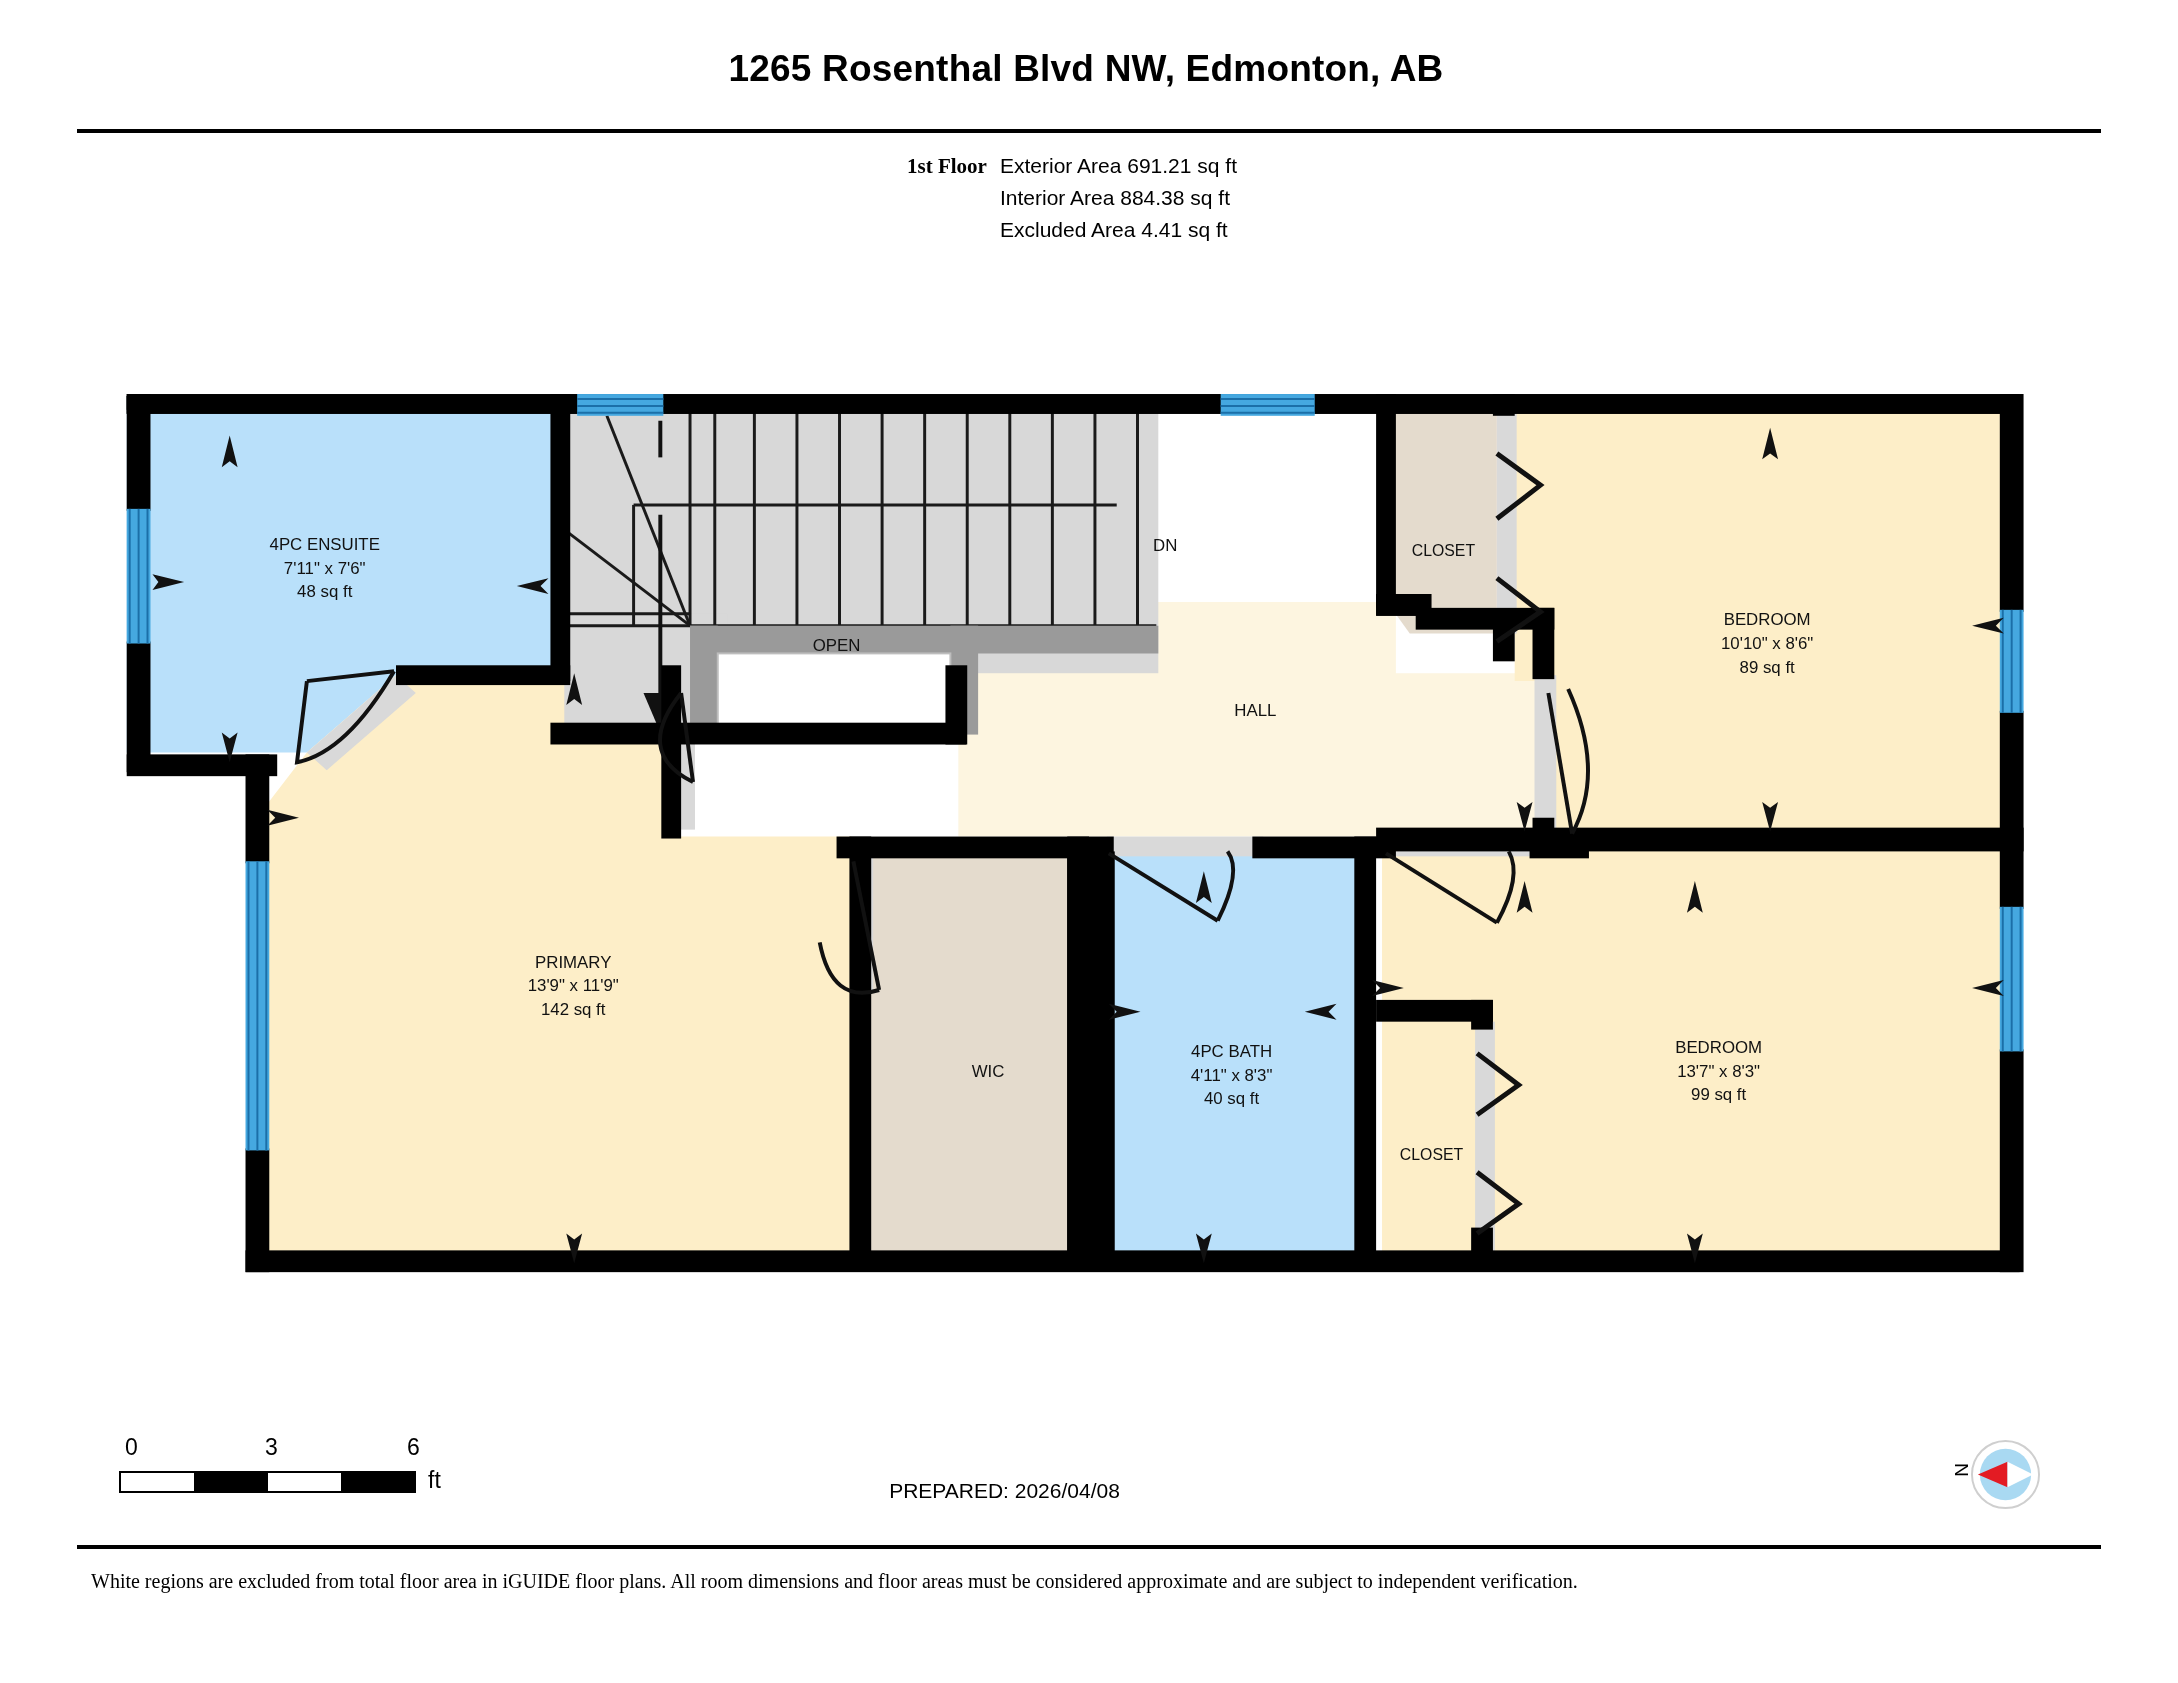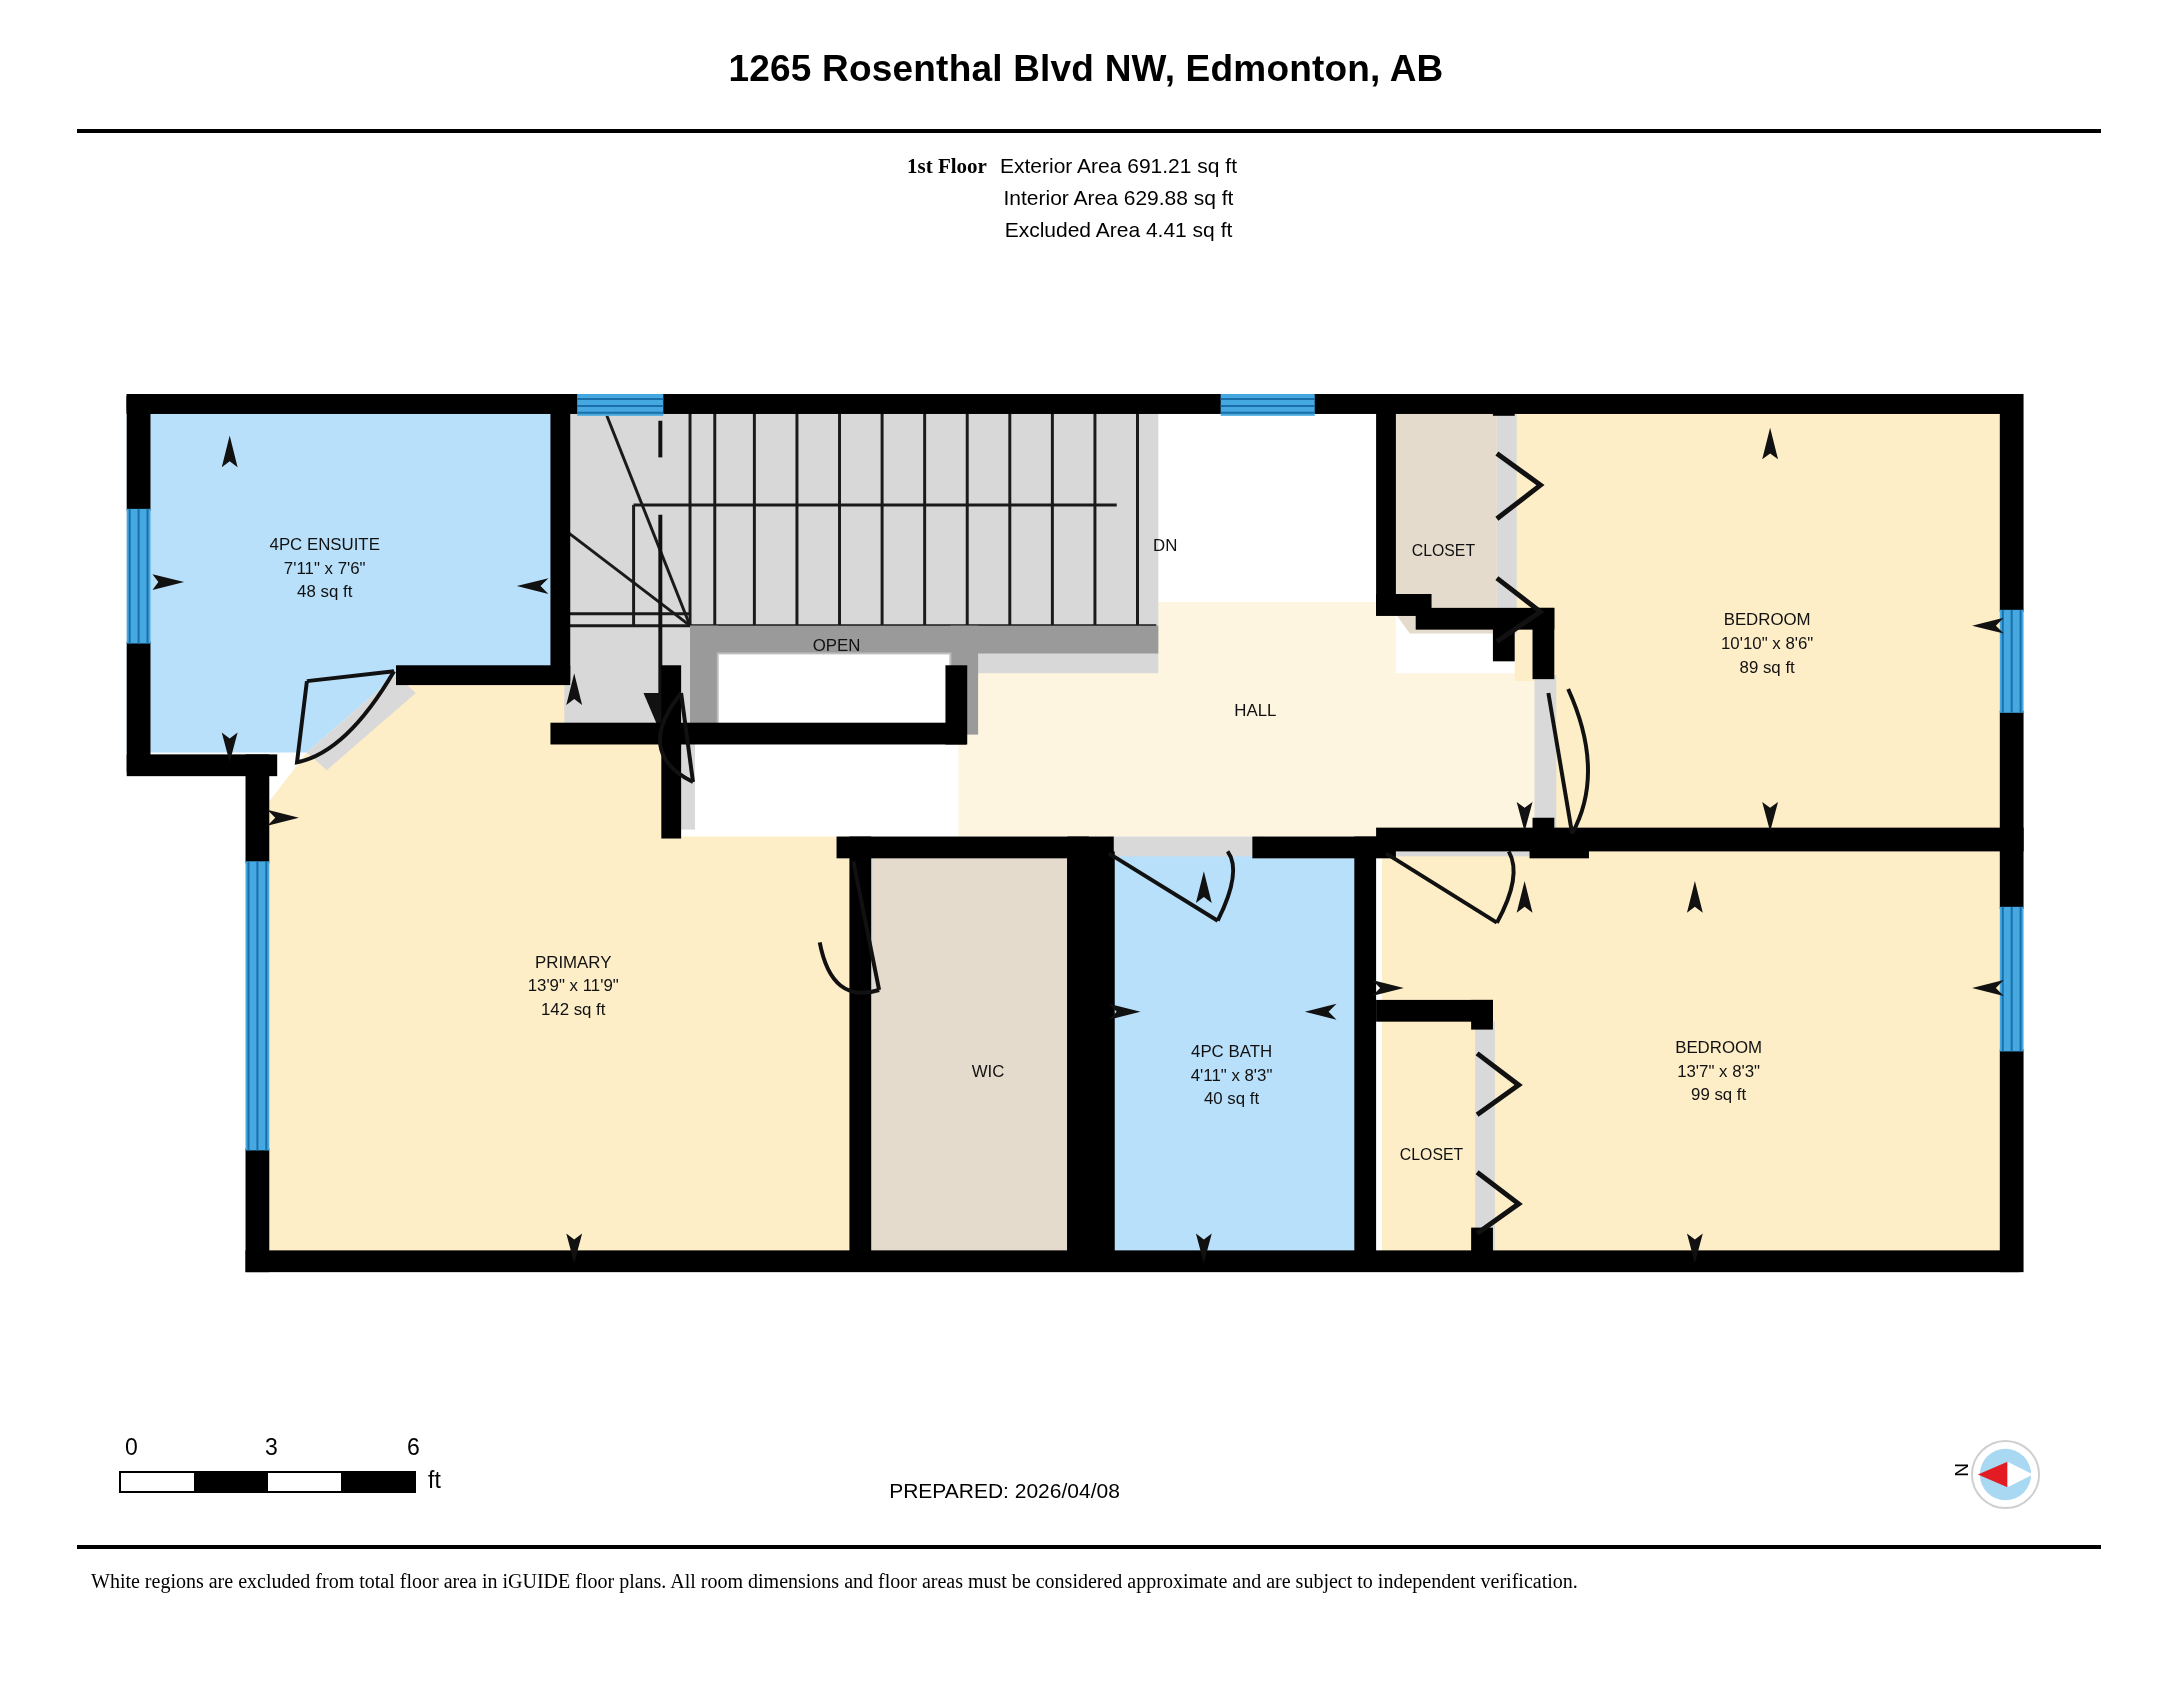--- a/index.html
+++ b/index.html
@@ -45,21 +45,21 @@
     line-height: 32px;
   }
   #area-summary .floor-label {
     position: absolute;
     left: -93px;
     top: 0;
     font-weight: bold;
     white-space: nowrap;
     font-family: Liberation Serif, serif;
   }
-  #area-summary .area-line { white-space: nowrap; text-align: center; }
+  #area-summary .area-line { white-space: nowrap; }
 
   
   #floorplan {
     position: absolute;
     left: 0;
     top: 0;
     width: 2178px;
     height: 1471px;
   }
   #floorplan svg { display: block; }
@@ -147,21 +147,21 @@
 </style>
 </head>
 <body>
 
 <div id="header-title">1265 Rosenthal Blvd NW, Edmonton, AB</div>
 <div id="header-rule"></div>
 
 <div id="area-summary">
   <div class="floor-label">1st Floor</div>
   <div class="area-line">Exterior Area 691.21 sq ft</div>
-  <div class="area-line">Interior Area 629.88 sq ft</div>
+  <div class="area-line">Interior Area 884.38 sq ft</div>
   <div class="area-line">Excluded Area 4.41 sq ft</div>
 </div>
 
 <div id="floorplan">
 <svg width="2178" height="1683" viewBox="0 0 2200 1700" xmlns="http://www.w3.org/2000/svg">
 
   <polygon points="128,400 570,400 570,682 400,682 310,760 128,760" fill="#b9e0fa"></polygon>
 
   <polygon points="310,760 400,682 570,682 570,688 680,688 680,845 860,845 860,1265 250,1265 250,838" fill="#fdeec8"></polygon>
 

